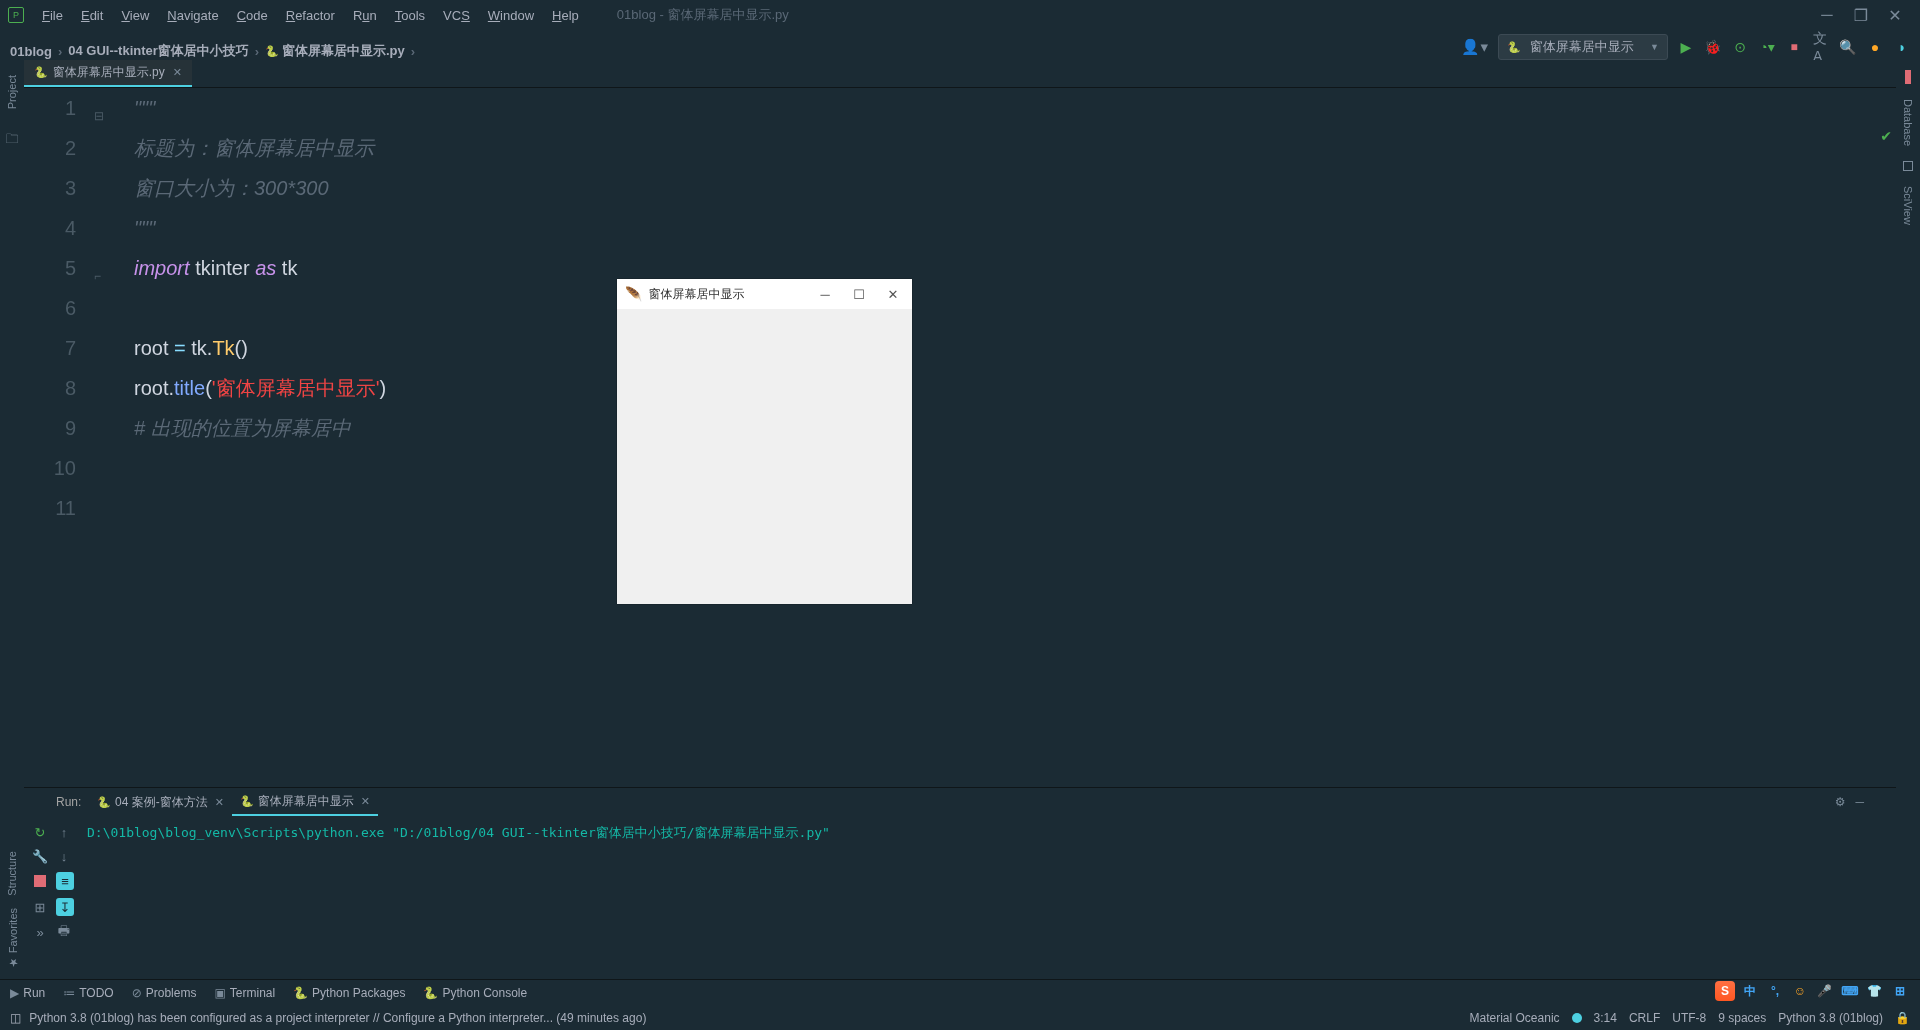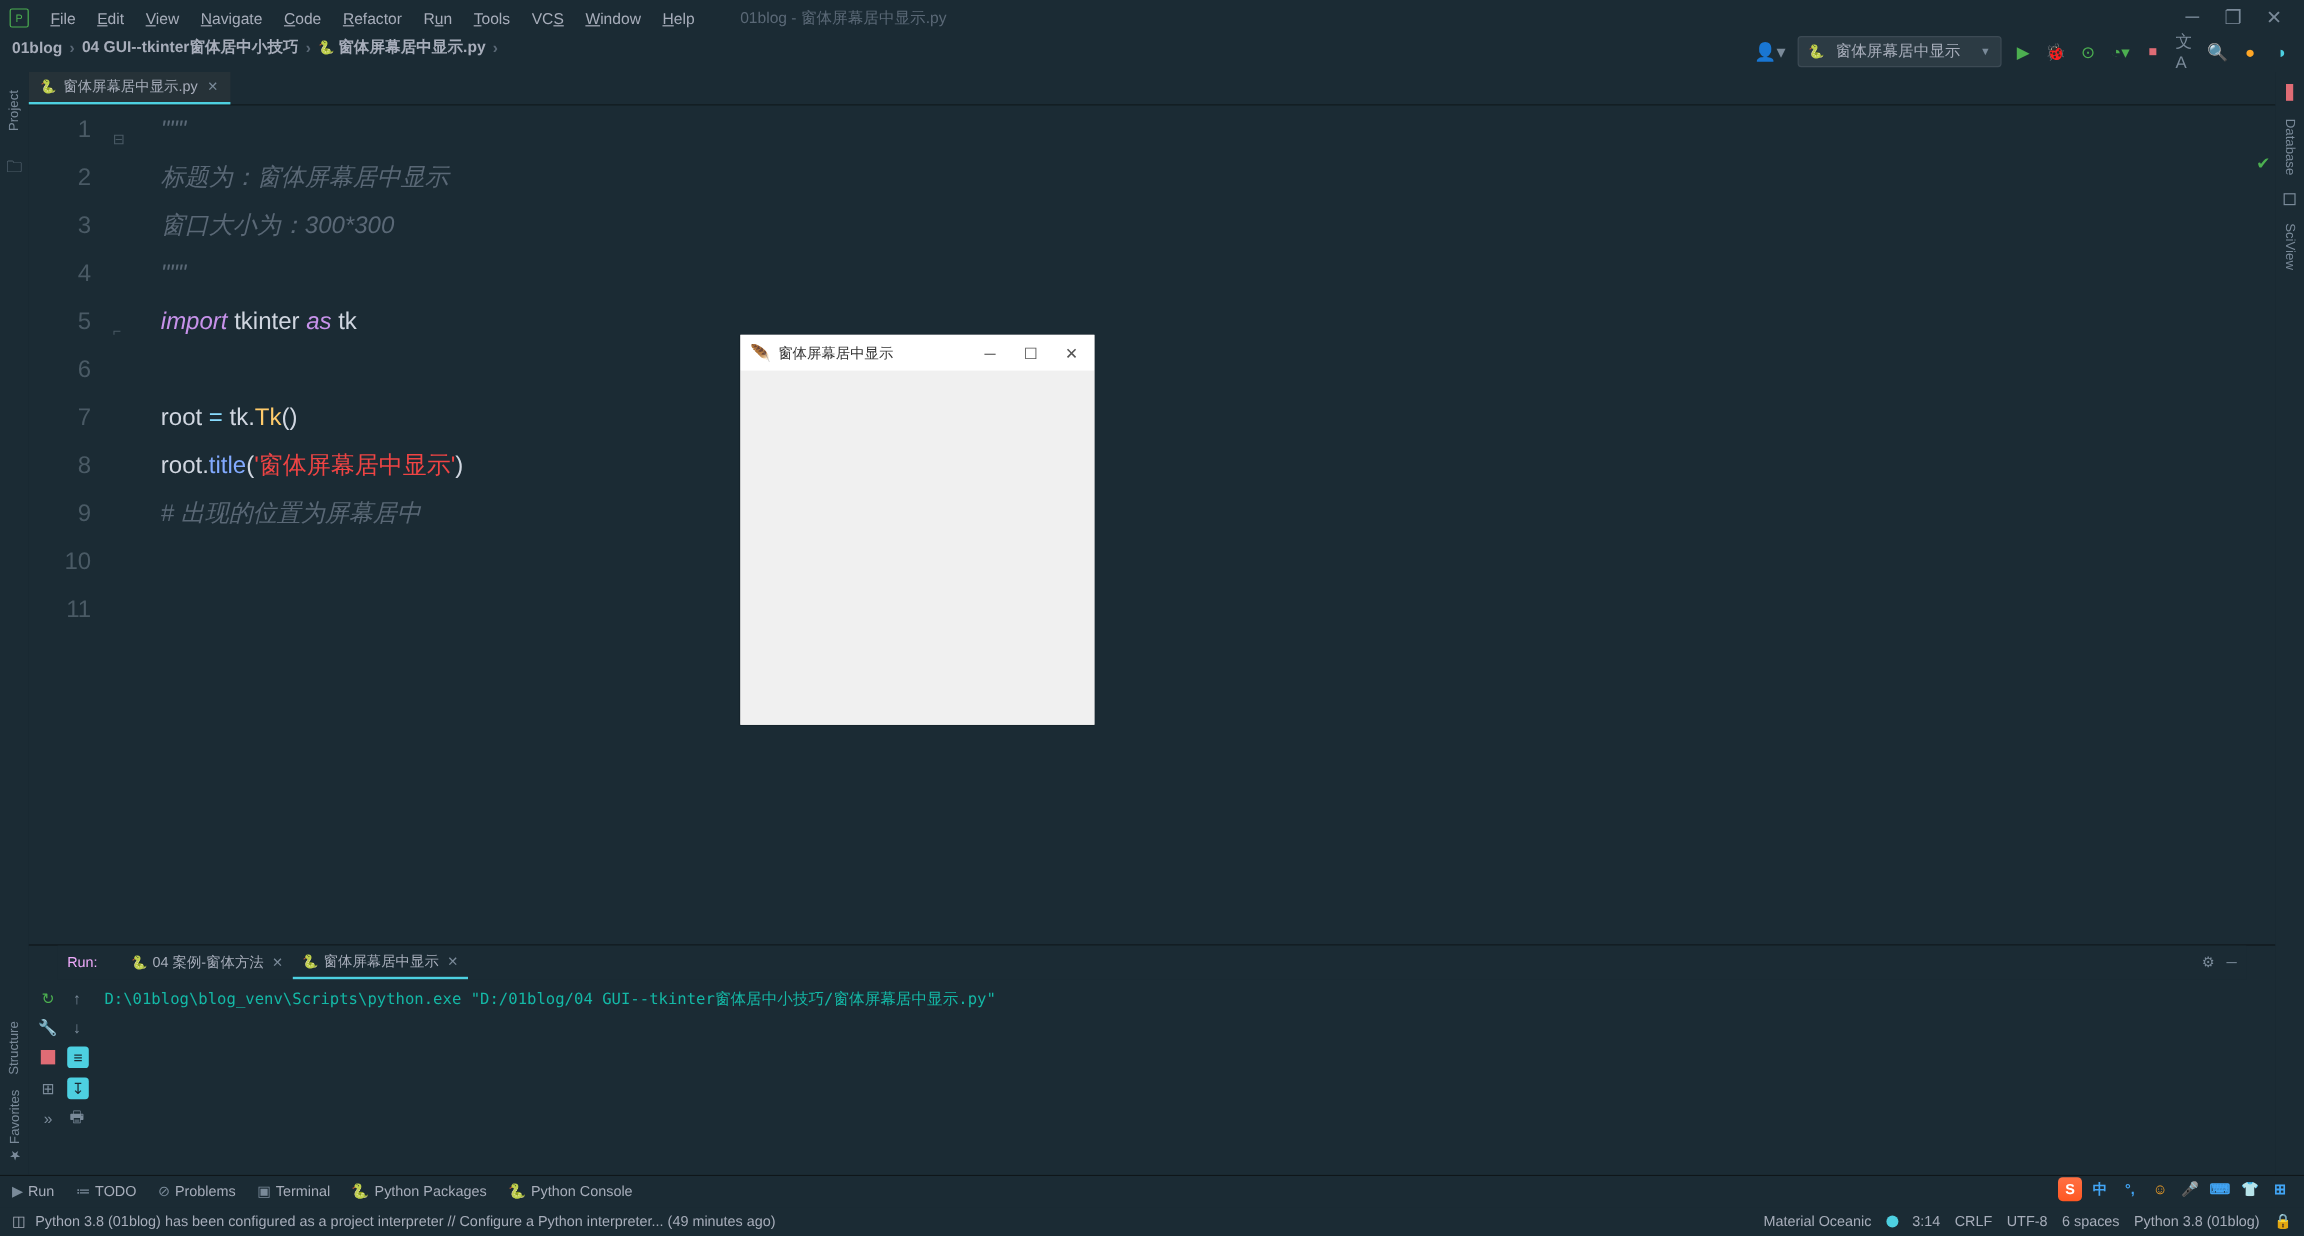--- a/index.html
+++ b/index.html
@@ -5,21 +5,21 @@
 *{margin:0;padding:0;box-sizing:border-box;font-family:"Segoe UI",Arial,sans-serif;user-select:none}
 body{width:1920px;height:1030px;background:#1b2b34;color:#a7adba;overflow:hidden;position:relative;font-size:13px}
 .title-bar{height:30px;display:flex;align-items:center;background:#1b2b34;padding:0 8px}
 .app-icon{width:16px;height:16px;background:#1b2b34;border:1px solid #4caf50;border-radius:2px;margin-right:10px;display:flex;align-items:center;justify-content:center;font-size:9px;color:#4caf50}
 .menu-bar{display:flex;gap:2px}
 .menu-item{padding:4px 8px;color:#a7adba;cursor:pointer}
 .menu-item u{text-decoration:underline}
 .window-title{margin-left:30px;color:#5a6876;font-size:13px}
 .window-controls{margin-left:auto;display:flex;gap:20px;padding-right:10px}
 .win-ctrl{width:14px;height:14px;color:#7a8a99;cursor:pointer;font-size:16px;display:flex;align-items:center;justify-content:center}
-.toolbar{height:30px;display:flex;align-items:flex-start;padding:0 10px;background:#1b2b34}
+.toolbar{height:30px;display:flex;align-items:flex-end;padding:0 10px;background:#1b2b34}
 .breadcrumb{display:flex;align-items:center;gap:6px;font-size:13px;color:#a7adba;font-weight:600}
 .breadcrumb .sep{color:#5a6876}
 .bc-py-icon{display:inline-block;margin-right:3px;font-size:11px}
 .toolbar-right{margin-left:auto;display:flex;align-items:center;gap:10px}
 .user-dd{color:#7a8a99;font-size:15px}
 .run-config{background:#2c3b44;border:1px solid #3c4a54;padding:3px 8px;border-radius:3px;display:flex;align-items:center;gap:6px;color:#a7adba;min-width:170px}
 .run-config .dd-arrow{margin-left:auto;font-size:9px;color:#7a8a99}
 .tb-icons{display:flex;gap:11px;align-items:center}
 .tb-icon{width:16px;height:16px;display:flex;align-items:center;justify-content:center;font-size:14px}
 .tb-green{color:#4caf50}
@@ -53,21 +53,21 @@
 .id{color:#d0d6e0}
 .op{color:#89ddff}
 .right-gutter{width:24px;background:#1b2b34;display:flex;flex-direction:column;align-items:center;padding-top:10px;gap:10px}
 .right-gutter-text{writing-mode:vertical-rl;font-size:11px;color:#7a8a99;padding:5px 0}
 .check-mark{color:#4caf50;font-size:14px}
 .red-bar{width:6px;height:14px;background:#e06c75}
 .tiny-sq{width:10px;height:10px;border:1px solid #7a8a99}
 .run-panel{height:192px;background:#1b2b34;border-top:1px solid #0f1619;display:flex}
 .run-panel-header{position:absolute;left:24px;right:24px;top:0;height:28px;display:flex;align-items:center;padding:0 8px;background:#1b2b34;font-size:12px}
 .run-panel-wrap{position:relative;flex:1;display:flex;flex-direction:column}
-.run-label{color:#f0abfc;margin-right:20px}
+.run-label{color:#a3a3a3;margin-right:8px}
 .run-tab{padding:4px 8px;display:flex;align-items:center;gap:4px;color:#a7adba}
 .run-tab.active{border-bottom:2px solid #4dd0e1}
 .run-tab .close-x{color:#7a8a99;margin-left:3px;font-size:11px}
 .run-hdr-right{margin-left:auto;display:flex;gap:10px;color:#7a8a99}
 .run-body{display:flex;flex:1;margin-top:28px}
 .run-left-icons{width:55px;display:flex;flex-direction:column;padding:8px 0;gap:8px}
 .run-icon-row{display:flex;gap:8px;padding-left:8px;align-items:center}
 .ri{width:16px;height:16px;display:flex;align-items:center;justify-content:center;font-size:13px;color:#7a8a99}
 .ri-green{color:#4caf50}
 .ri-red{width:12px;height:12px;background:#e06c75}
@@ -291,21 +291,21 @@
   <div class="status-left">
     <span>◫</span>
     <span>Python 3.8 (01blog) has been configured as a project interpreter // Configure a Python interpreter... (49 minutes ago)</span>
   </div>
   <div class="status-right">
     <span><span>Material Oceanic</span></span>
     <span class="cyan-dot"></span>
     <span>3:14</span>
     <span>CRLF</span>
     <span>UTF-8</span>
-    <span>6 spaces</span>
+    <span>9 spaces</span>
     <span>Python 3.8 (01blog)</span>
     <span class="lock-icon">🔒</span>
   </div>
 </div>
 
 <div class="tk-window">
   <div class="tk-titlebar">
     <span class="tk-feather">🪶</span>
     <span>窗体屏幕居中显示</span>
     <div class="tk-controls">

